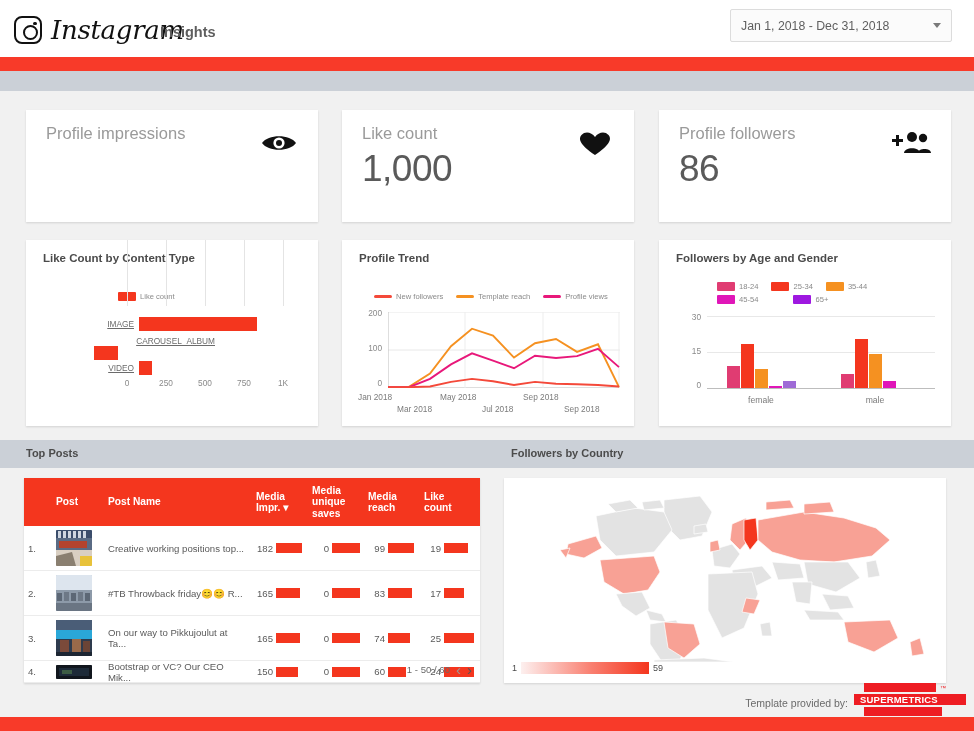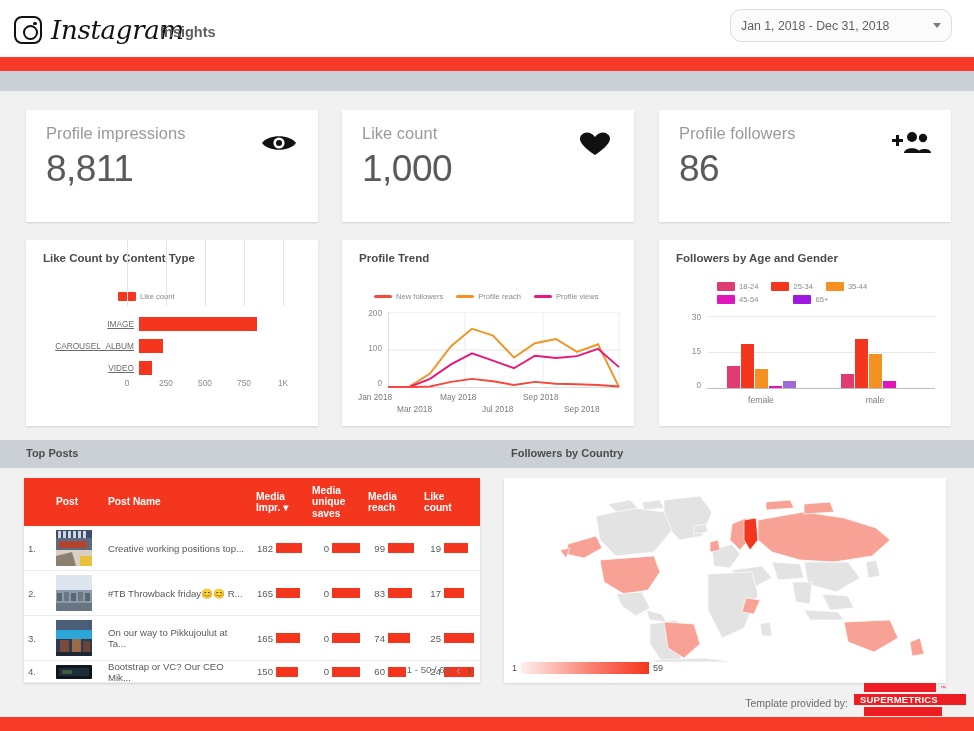--- a/index.html
+++ b/index.html
@@ -37,21 +37,21 @@
     font-family: "DejaVu Serif", serif;
     font-size: 26px; font-style: italic; color: #111; letter-spacing: -0.3px;
   }
   .insights-label {
     position: absolute; left: 160px; top: 24px;
     font-size: 14.5px; color: #5e5e5e; font-weight: bold;
   }
   .daterange {
     position: absolute; right: 22px; top: 9px;
     width: 222px; height: 33px;
-    background: #fbfbfb; border: 1px solid #dcdcdc; border-radius: 11px;
+    background: #fbfbfb; border: 1px solid #dcdcdc; border-radius: 2px;
     display: flex; align-items: center; padding: 0 10px;
   }
   .daterange-text { font-size: 12.3px; color: #5f5f5f; flex: 1; }
   .caret { width: 0; height: 0; border-left: 4px solid transparent;
            border-right: 4px solid transparent; border-top: 5px solid #7a7a7a; }
 
   .redbar { position: absolute; top: 57px; left: 0; width: 974px; height: 14px; background: #f83a29; }
   .graybar { position: absolute; top: 71px; left: 0; width: 974px; height: 20px; background: #cbd0d7; }
 
   
@@ -157,21 +157,20 @@
     <div class="daterange">
       <span class="daterange-text">Jan 1, 2018 - Dec 31, 2018</span>
       <span class="caret"></span>
     </div>
   </div>
   <div class="redbar"></div>
   <div class="graybar"></div>
 
   <div class="card sc sc1">
     <div class="sc-title">Profile impressions</div>
-    <div class="sc-value">8,811</div>
     <svg class="sc-icon" viewBox="0 0 42 30">
       <path d="M4 15 C10 6, 32 6, 38 15 C32 24, 10 24, 4 15 Z" fill="#111"></path>
       <circle cx="21" cy="15" r="5.6" fill="#fff"></circle>
       <circle cx="21" cy="15" r="3" fill="#111"></circle>
     </svg>
   </div>
 
   <div class="card sc sc2">
     <div class="sc-title">Like count</div>
     <div class="sc-value">1,000</div>
@@ -208,21 +207,21 @@
       <span class="gline" style="left:117px"></span>
       <span class="gline" style="left:156px"></span>
     </div>
     <div class="hbar-area">
       <div class="hbar-row" style="top:4px;">
         <span class="hbar-lbl">IMAGE</span>
         <span class="hbar-track">
           <span class="hbar-fill" style="width:118px"></span>
         </span>
       </div>
-      <div class="hbar-row" style="top:26px;">
+      <div class="hbar-row" style="top:26px;flex-direction:column;">
         <span class="hbar-lbl">CAROUSEL_ALBUM</span>
         <span class="hbar-track">
           <span class="hbar-fill" style="width:24px"></span>
         </span>
       </div>
       <div class="hbar-row" style="top:48px;">
         <span class="hbar-lbl">VIDEO</span>
         <span class="hbar-track">
           <span class="hbar-fill" style="width:13px"></span>
         </span>
@@ -239,21 +238,21 @@
 
   <div class="card mid m2">
     <div class="chart-title">Profile Trend</div>
     <div class="legend" style="left:32px; top:52px;">
       <span class="lg-item">
         <span class="lg-sw line" style="background:#f4493a"></span>
         <span class="lg-tx">New followers</span>
       </span>
       <span class="lg-item">
         <span class="lg-sw line" style="background:#f59121"></span>
-        <span class="lg-tx">Profile reach</span>
+        <span class="lg-tx">Template reach</span>
       </span>
       <span class="lg-item">
         <span class="lg-sw line" style="background:#e8187a"></span>
         <span class="lg-tx">Profile views</span>
       </span>
     </div>
 
     <span class="ly-lbl" style="left:14px; top:68px;">200</span>
     <span class="ly-lbl" style="left:14px; top:103px;">100</span>
     <span class="ly-lbl" style="left:14px; top:138px;">0</span>

